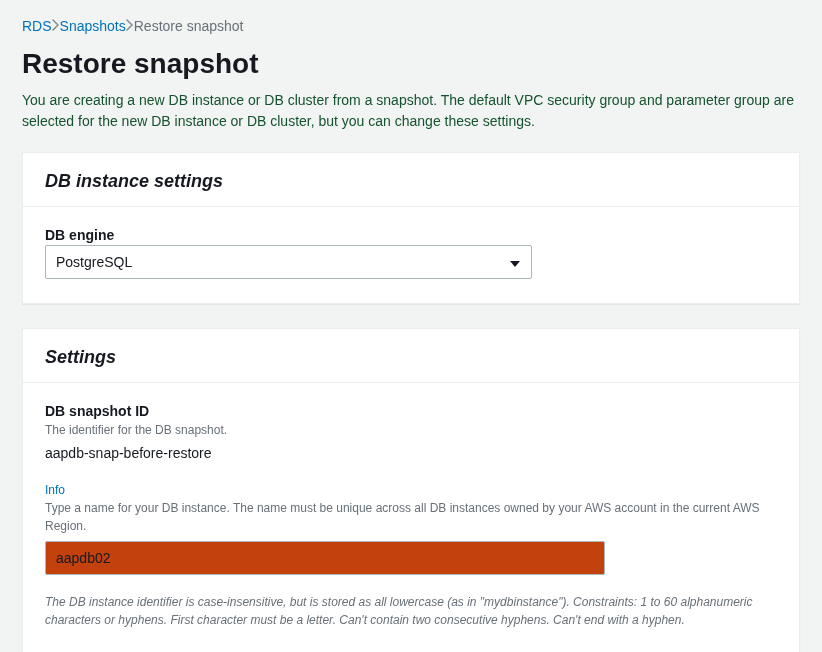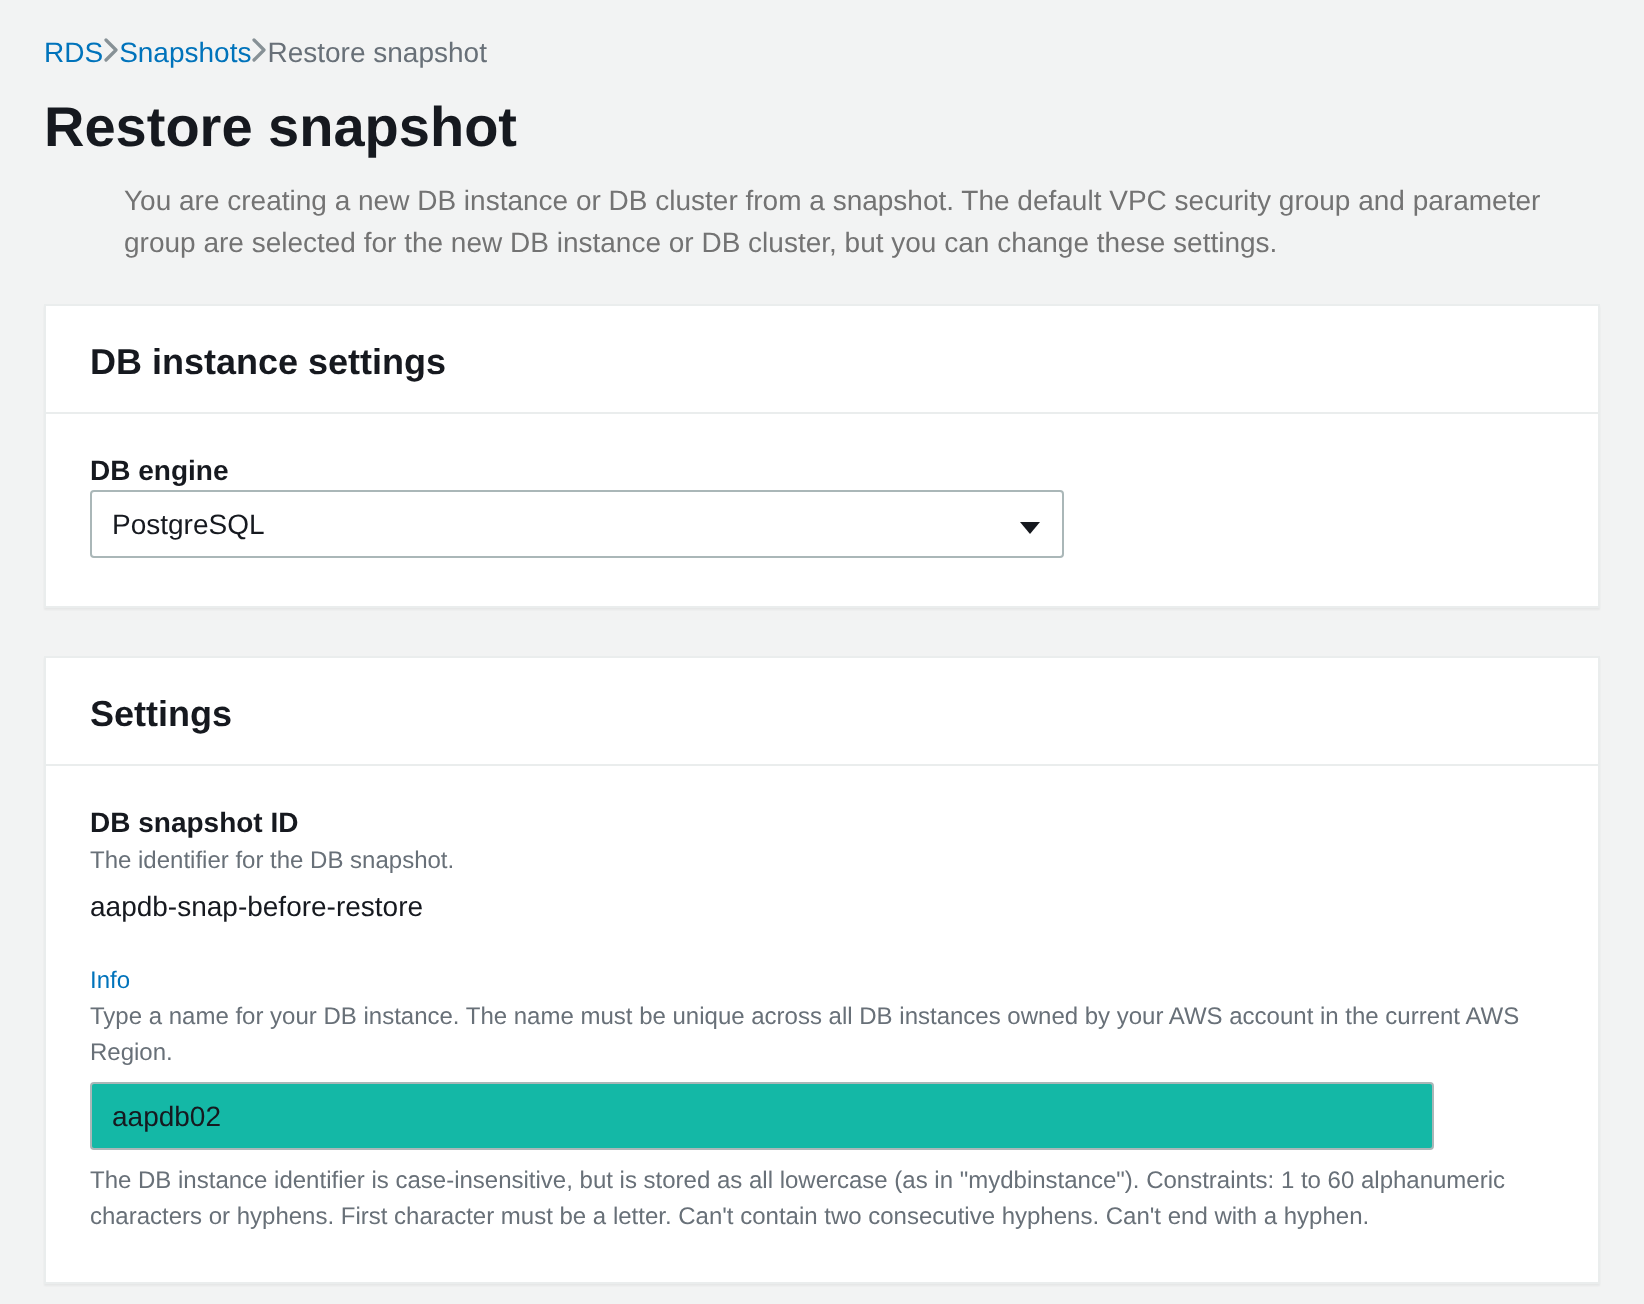--- a/index.html
+++ b/index.html
@@ -33,36 +33,36 @@
     .breadcrumb .current {
       color: #687078;
     }
     h1.page-title {
       font-size: 28px;
       font-weight: 700;
       color: #16191f;
       margin-bottom: 10px;
     }
     p.page-desc {
-      color: #737373;
+      color: #14532d;
       font-size: 14px;
       line-height: 1.5;
       margin-bottom: 20px;
       max-width: 780px;
-      margin-left: 40px;
     }
     .panel {
       background: #ffffff;
       border: 1px solid #eaeded;
       box-shadow: 0 1px 1px rgba(0,0,0,0.05);
       margin-bottom: 24px;
     }
     .panel-header {
       padding: 18px 22px 14px 22px;
       border-bottom: 1px solid #eaeded;
+      font-style: italic;
     }
     .panel-header h2 {
       font-size: 18px;
       font-weight: 700;
       color: #16191f;
     }
     .panel-body {
       padding: 20px 32px 24px 22px;
     }
     .field {
@@ -116,34 +116,35 @@
     }
     .select-caret {
       position: absolute;
       right: 12px;
       top: 50%;
       transform: translateY(-50%);
       pointer-events: none;
       color: #16191f;
     }
     input.text-input {
-      width: 672px;
+      width: 560px;
       max-width: 100%;
       padding: 8px 10px;
       font-size: 14px;
       border: 1px solid #aab7b8;
       border-radius: 2px;
-      background: #14b8a6;
+      background: #c2410c;
       color: #16191f;
     }
     .constraint-text {
       font-size: 12px;
       color: #687078;
       line-height: 1.5;
-      margin-top: 6px;
+      margin-top: 18px;
+      font-style: italic;
     }
   </style>
 </head>
 <body>
 
 <nav class="breadcrumb">
   <a>RDS</a>
   <span class="sep">
     <svg width="8" height="12" viewBox="0 0 8 12">
         <path d="M1 1 L6 6 L1 11" stroke="#879196" stroke-width="1.6" fill="none" stroke-linecap="round" stroke-linejoin="round"></path>

